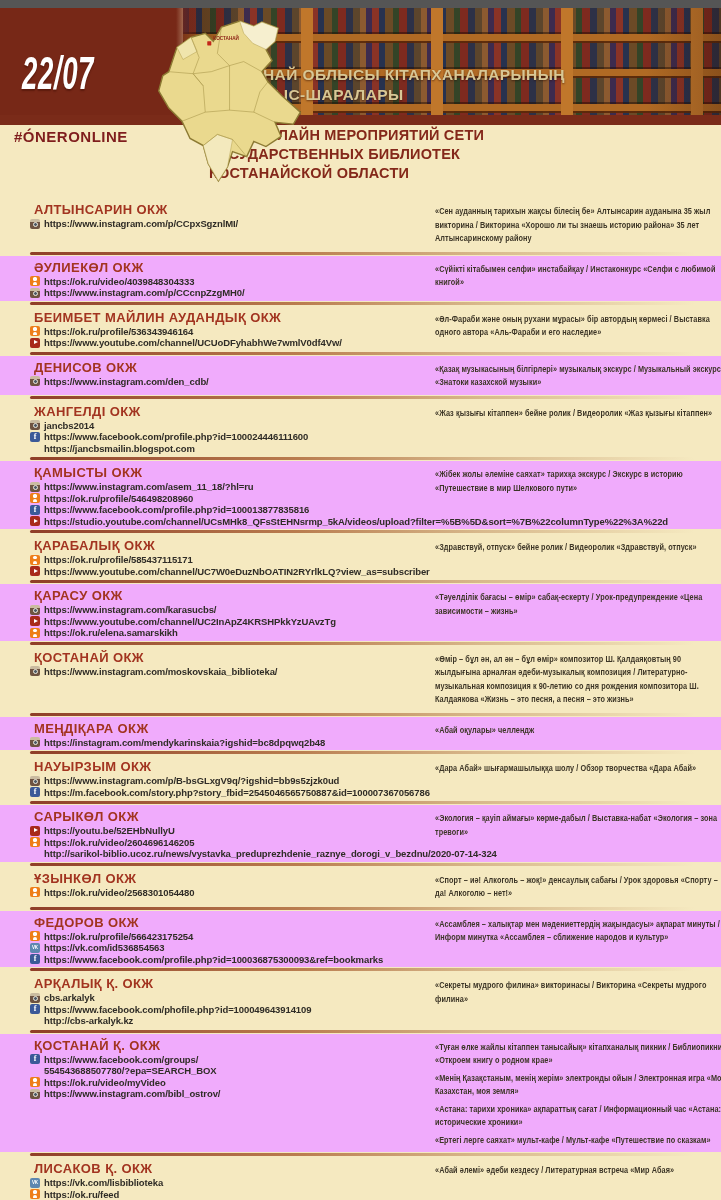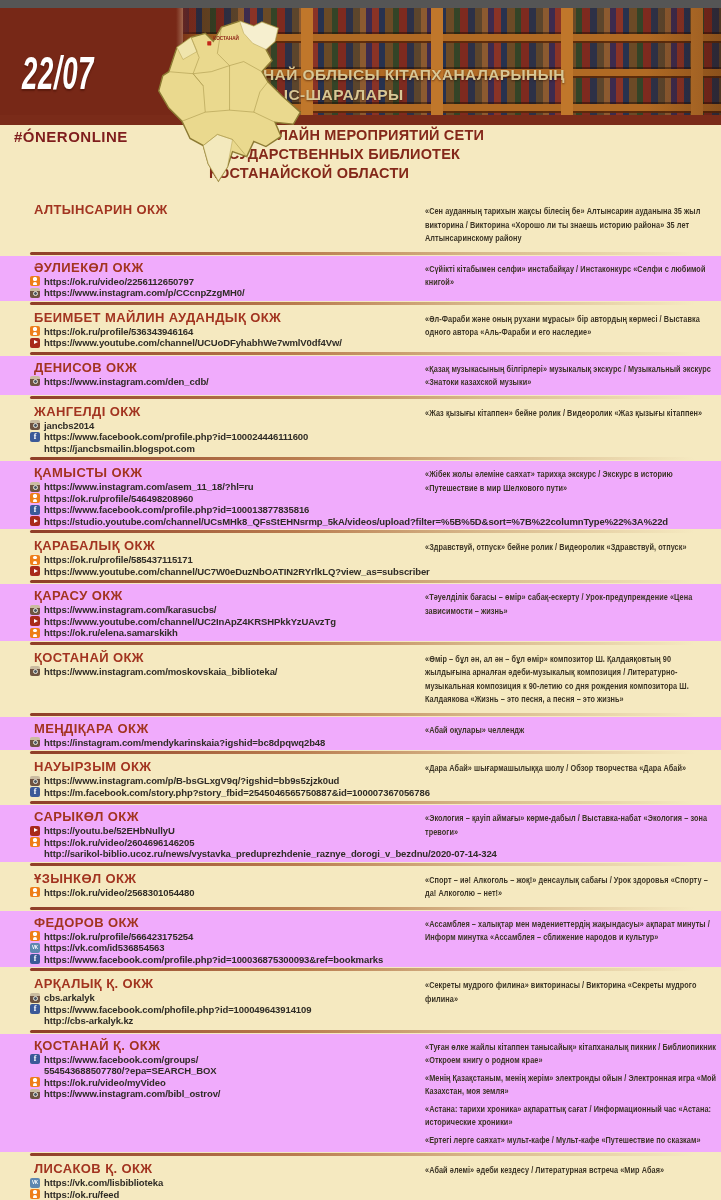--- a/index.html
+++ b/index.html
@@ -22,21 +22,21 @@
     text-shadow:0 2px 2px rgba(60,10,0,.45);}
   .kz-title{position:absolute;left:209px;top:57px;color:#d8c795;font-weight:700;font-size:15.5px;
     line-height:20px;letter-spacing:.4px;text-shadow:0 1px 2px rgba(40,10,0,.55);z-index:4;}
   
   .subheader{position:absolute;left:0;top:117px;width:721px;height:73px;}
   .hashtag{position:absolute;left:14px;top:3px;color:#7f1d1d;font-weight:700;font-size:15px;letter-spacing:.5px;}
   .ru-title{position:absolute;left:209px;top:1px;color:#84281a;font-weight:700;font-size:14.5px;line-height:19px;letter-spacing:.2px;}
   .map{position:absolute;left:146px;top:5px;z-index:6;}
   
   .rows{position:absolute;left:0;top:190px;width:721px;}
-  .row{display:grid;grid-template-columns:425px minmax(0,1fr);padding:4px 0 2px;}
+  .row{display:grid;grid-template-columns:425px minmax(0,1fr);padding:4px 0 2px;gap:10px;}
   .row.alt{background:#f0abfc;}
   .left{padding-left:30px;}
   .lib-name{margin:0 0 1px 4px;font-size:13px;line-height:15px;font-weight:700;color:#a23420;letter-spacing:.4px;}
   .link-line{display:flex;align-items:center;gap:4px;line-height:11.5px;min-height:11.5px;}
   .link-line.no-icon,.link-line.cont{margin-left:14px;}
   .url{font-size:9.5px;font-weight:700;color:#2f2c26;white-space:nowrap;letter-spacing:-.1px;}
   .desc{width:392px;transform:scaleX(.745);transform-origin:left top;padding-top:2px;}
   .desc p{margin:0 0 4px;font-size:9.8px;line-height:13.5px;font-weight:700;color:#3c3526;letter-spacing:.1px;}
   .divider{height:3px;width:665px;margin:1px 0 1px 30px;border-radius:2px;
     background:linear-gradient(90deg,#8f3e28,#b97c4e 40%,#d8b98c 68%,rgba(216,185,140,0));}
@@ -100,33 +100,39 @@
       <div>ПЛАН ОНЛАЙН МЕРОПРИЯТИЙ СЕТИ</div>
       <div>ГОСУДАРСТВЕННЫХ БИБЛИОТЕК</div>
       <div>КОСТАНАЙСКОЙ ОБЛАСТИ</div>
     </div>
   </div>
 
   <main class="rows">
       <section class="row">
         <div class="left">
           <h3 class="lib-name">АЛТЫНСАРИН ОКЖ</h3>
+          <div class="links">
+            <div class="link-line">
+              <span class="ic ic-instagram"></span>
+              <span class="url">https://www.instagram.com/p/CCpxSgznlMI/</span>
+            </div>
+          </div>
         </div>
         <div class="desc">
           <p>«Сен ауданның тарихын жақсы білесің бе» Алтынсарин ауданына 35 жыл викторина / Викторина «Хорошо ли ты знаешь историю района» 35 лет Алтынсаринскому району</p>
         </div>
       </section>
       <div class="divider"></div>
       <section class="row alt">
         <div class="left">
           <h3 class="lib-name">ӘУЛИЕКӨЛ ОКЖ</h3>
           <div class="links">
             <div class="link-line">
               <span class="ic ic-ok"></span>
-              <span class="url">https://ok.ru/video/2256112650797</span>
+              <span class="url">https://ok.ru/video/4039848304333</span>
             </div>
             <div class="link-line">
               <span class="ic ic-instagram"></span>
               <span class="url">https://www.instagram.com/p/CCcnpZzgMH0/</span>
             </div>
           </div>
         </div>
         <div class="desc">
           <p>«Сүйікті кітабымен селфи» инстабайқау / Инстаконкурс «Селфи с любимой книгой»</p>
         </div>

